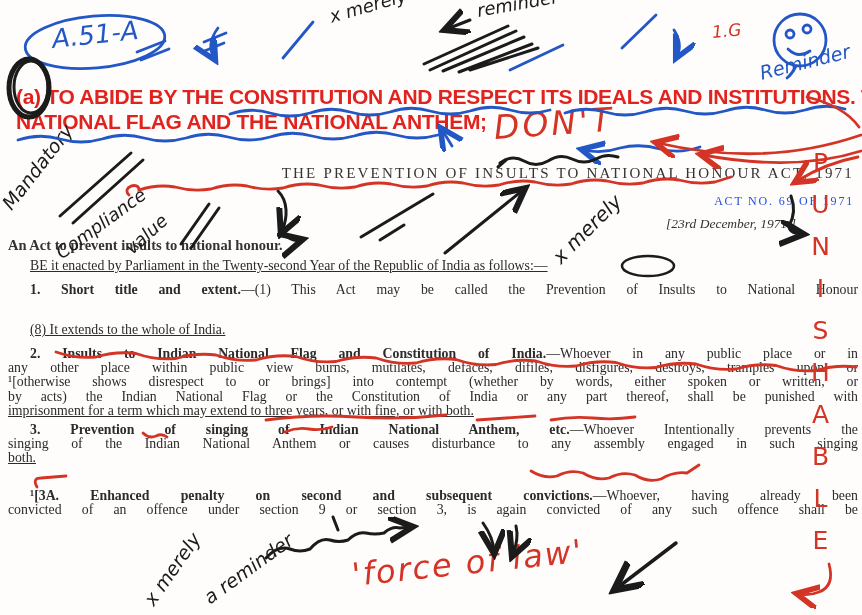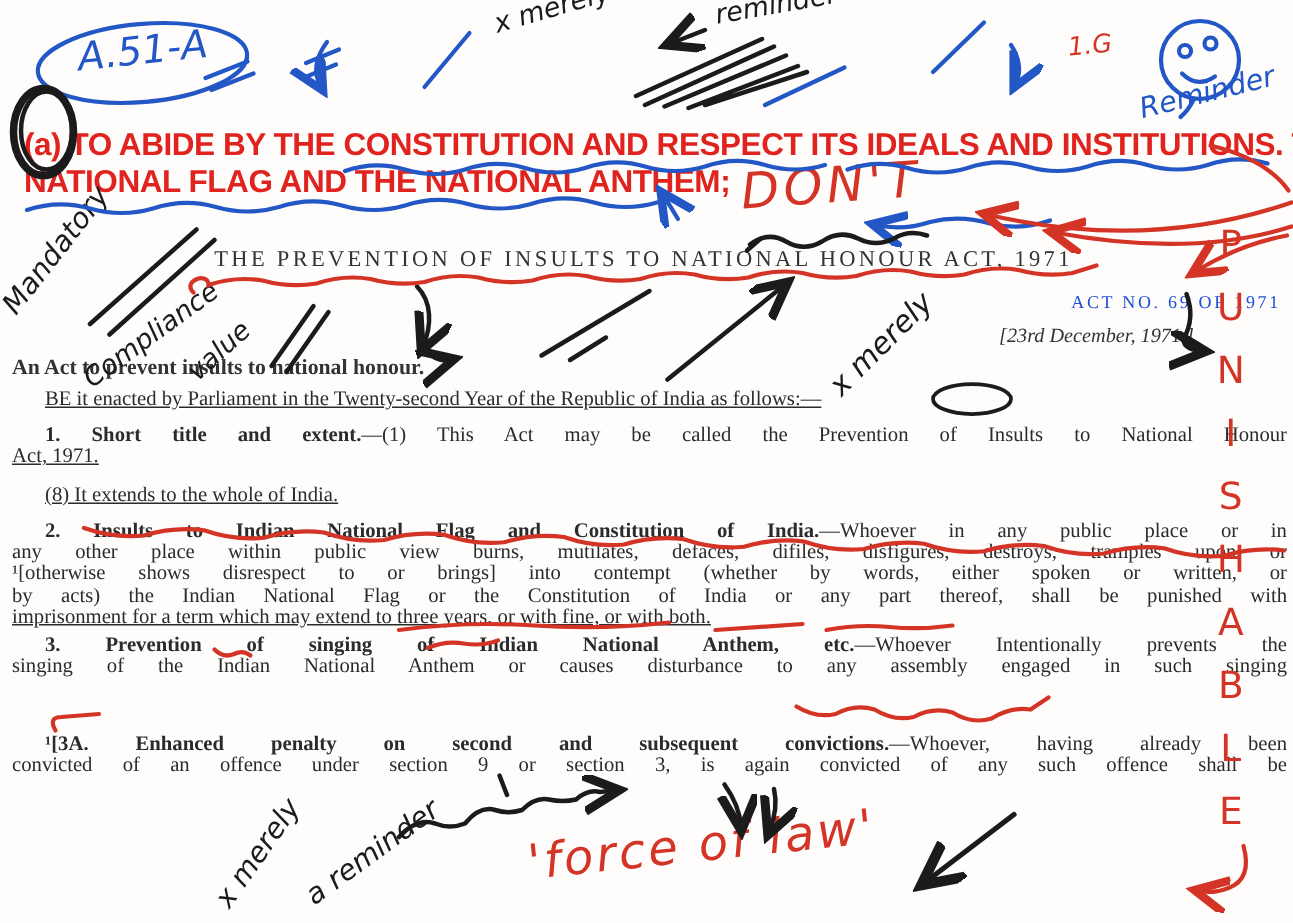--- a/index.html
+++ b/index.html
@@ -3,21 +3,21 @@
 <meta charset="utf-8">
 <style>
   html,body{margin:0;padding:0;}
   body{width:862px;height:615px;position:relative;background:#fffdfc;overflow:hidden;
        font-family:"Liberation Serif",serif;}
   
   .doc-text{position:absolute;color:#2b2b2b;}
   .red-heading{position:absolute;left:16px;top:84px;width:842px;
     font-family:"Liberation Sans",sans-serif;font-weight:700;font-size:21px;line-height:25px;
     color:#e0231e;letter-spacing:-0.3px;white-space:nowrap;}
-  .act-title{left:4px;top:165px;width:850px;text-align:center;font-size:15px;
+  .act-title{left:4px;top:165px;width:850px;text-align:right;font-size:15px;
     letter-spacing:2.2px;white-space:nowrap;color:#333;}
   .act-no{left:4px;top:194px;width:850px;text-align:right;font-size:12px;letter-spacing:1.8px;color:#1d4ed8;}
   .act-date{left:4px;top:216px;width:850px;text-align:right;padding-right:58px;box-sizing:border-box;
     font-style:italic;font-size:13.5px;color:#333;}
   .intro-line{left:8px;top:237px;font-size:14.5px;font-weight:600;color:#333;}
   .para{position:absolute;left:8px;width:850px;font-size:13.8px;line-height:14.2px;color:#2b2b2b;}
   .para .ln{text-align:justify;text-align-last:justify;}
   .para .ln.first{text-indent:22px;}
   .para .ln.last{text-align:left;text-align-last:left;text-decoration:underline;}
   .bh{font-weight:bold;}
@@ -47,38 +47,38 @@
 <div class="doc-text act-no">ACT NO. 69 OF 1971</div>
 <div class="doc-text act-date">[23rd December, 1971.]</div>
 <div class="doc-text intro-line">An Act to prevent insults to national honour.</div>
 
 <div class="para" style="top:259px">
   <div class="ln first last" style="text-align-last:left">BE it enacted by Parliament in the Twenty-second Year of the Republic of India as follows:—</div>
 </div>
 
 <div class="para" style="top:283px">
   <div class="ln first"><span class="bh">1. Short title and extent.</span><span>—(1) This Act may be called the Prevention of Insults to National Honour</span></div>
-  <div class="ln last">Act, 1971.</div>
 </div>
 
 <div class="para" style="top:323px">
   <div class="ln first last">(8) It extends to the whole of India.</div>
 </div>
 
 <div class="para" style="top:347px">
   <div class="ln first"><span class="bh">2. Insults to Indian National Flag and Constitution of India.</span><span>—Whoever in any public place or in</span></div>
   <div class="ln">any other place within public view burns, mutilates, defaces, difiles, disfigures, destroys, tramples upon or</div>
   <div class="ln">¹[otherwise shows disrespect to or brings] into contempt (whether by words, either spoken or written, or</div>
   <div class="ln">by acts) the Indian National Flag or the Constitution of India or any part thereof, shall be punished with</div>
   <div class="ln last">imprisonment for a term which may extend to three years, or with fine, or with both.</div>
 </div>
 
 <div class="para" style="top:423px">
   <div class="ln first"><span class="bh">3. Prevention of singing of Indian National Anthem, etc.</span><span>—Whoever Intentionally prevents the</span></div>
   <div class="ln">singing of the Indian National Anthem or causes disturbance to any assembly engaged in such singing</div>
+  <div class="ln last">both.</div>
 </div>
 
 <div class="para" style="top:489px">
   <div class="ln first"><span class="bh">¹[3A. Enhanced penalty on second and subsequent convictions.</span><span>—Whoever, having already been</span></div>
   <div class="ln">convicted of an offence under section 9 or section 3, is again convicted of any such offence shall be</div>
 </div>
 
 <div class="hw blue" style="left:52px;top:24px;font-size:26px;transform:rotate(-6deg)">A.51-A</div>
 <div class="hw black" style="left:330px;top:6px;font-size:18px;transform:rotate(-16deg)">x merely</div>
 <div class="hw black" style="left:477px;top:0px;font-size:18px;transform:rotate(-10deg)">reminder</div>

